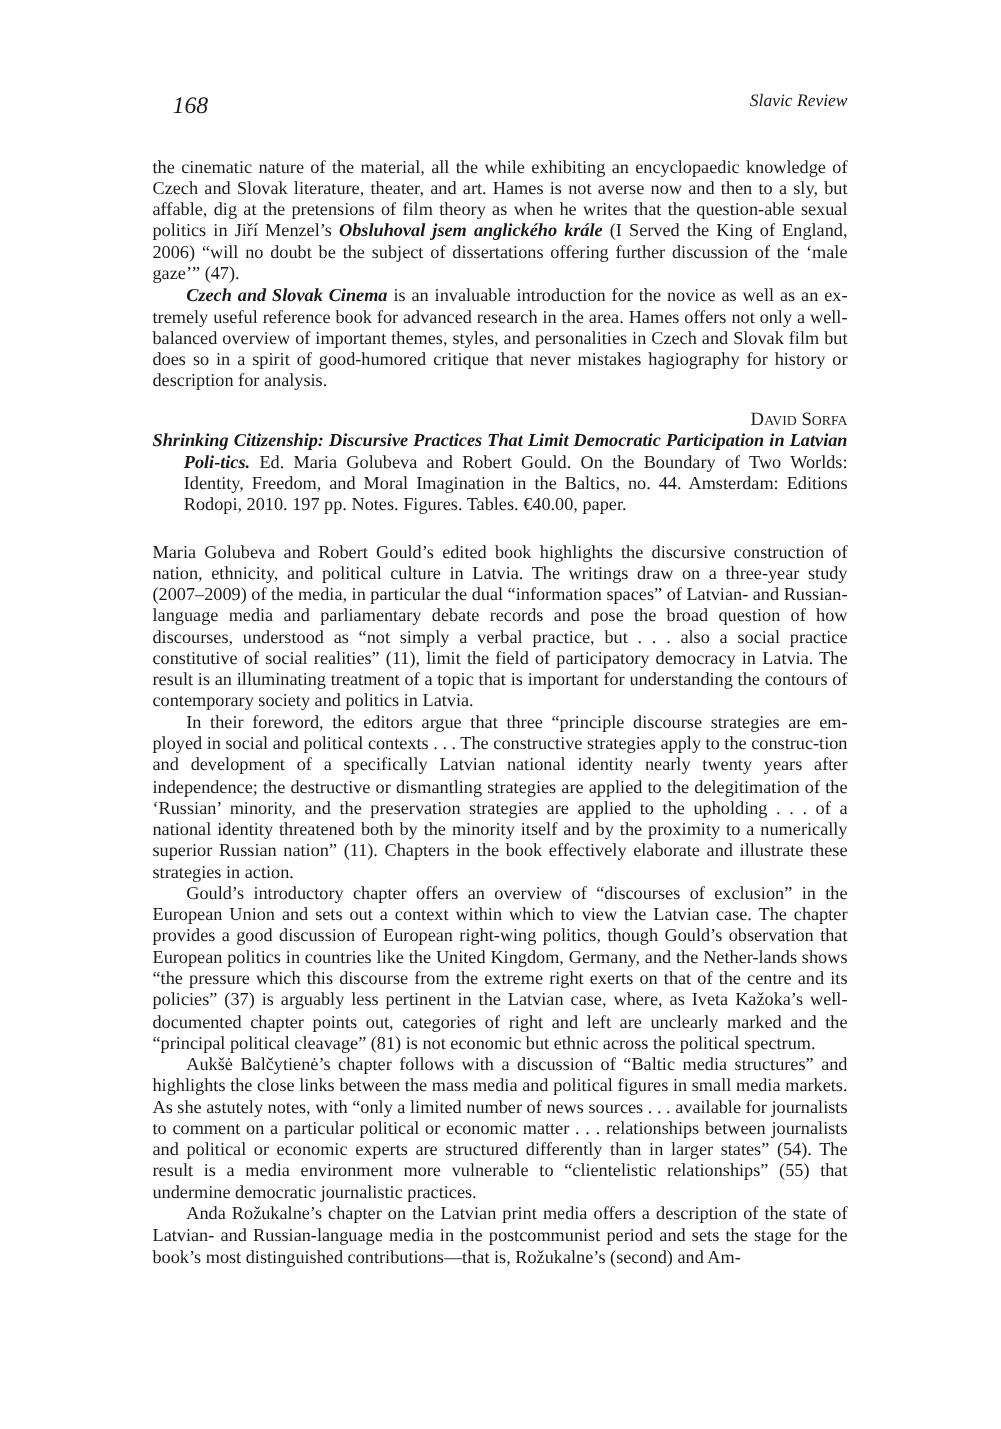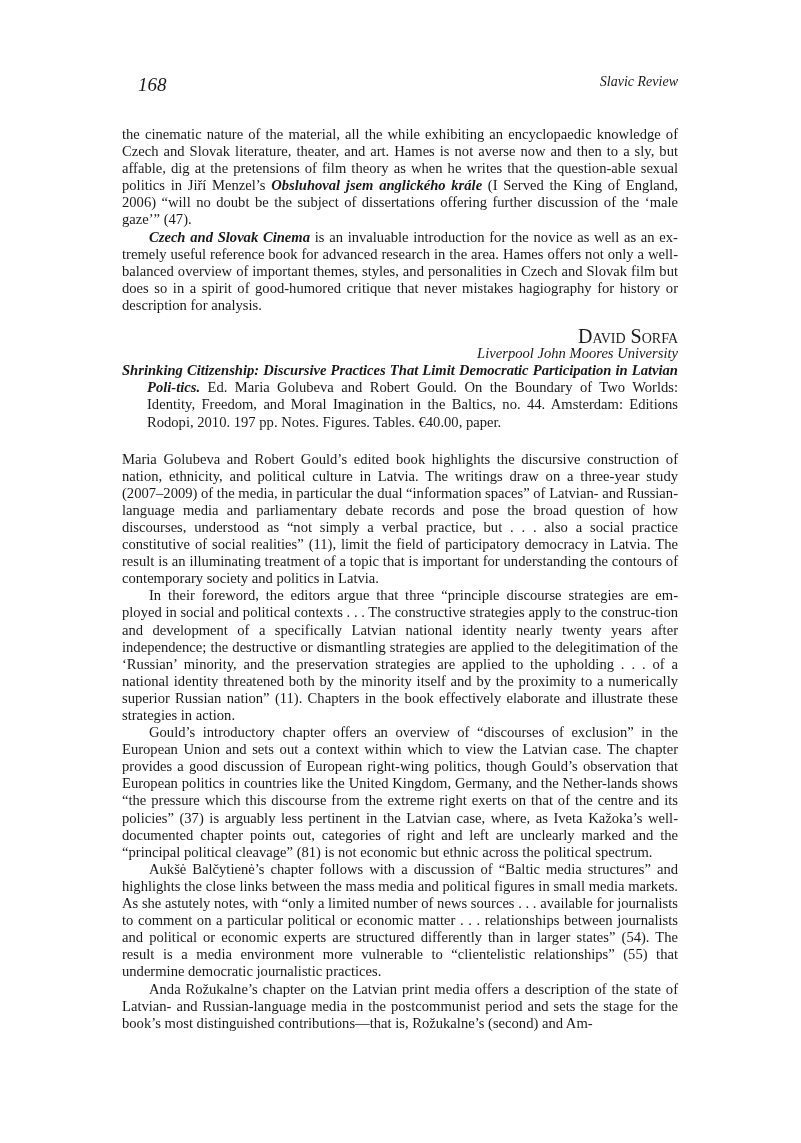--- a/index.html
+++ b/index.html
@@ -7,21 +7,21 @@
          font-family: "Liberation Serif", "DejaVu Serif", serif; color: #1a1a1a; }
   .page { position: absolute; left: 122px; top: 0; width: 556px; }
   .running-head { position: absolute; top: 74px; left: 0; width: 556px; height: 24px; }
   .page-num { position: absolute; left: 16px; top: 0; font-size: 19px; font-style: italic; }
   .journal { position: absolute; right: 0; top: 0; font-size: 14px; font-style: italic; }
   .body-text { position: absolute; top: 126px; left: 0; width: 556px;
                font-size: 14.6px; line-height: 17.1px; text-align: justify; }
   .body-text p { margin: 0; }
   .body-text p.indent { text-indent: 27px; }
   .signature { text-align: right; margin-top: 14px; }
-  .sig-name { font-variant: small-caps; font-size: 20px; display: block; }
+  .sig-name { font-variant: small-caps; font-size: 15px; display: block; }
   .sig-affil { font-style: italic; display: block; }
   .citation { margin-top: 54px; padding-left: 25px; text-indent: -25px; text-align: justify; }
   .citation .title { font-style: italic; font-weight: bold; }
   .review2 { margin-top: 20px; font-family: Liberation Serif, serif; }
   i { font-style: italic; font-weight: bold; }
 </style>
 </head>
 <body>
 
 <div class="page">
@@ -31,21 +31,20 @@
   </div>
 
   <div class="body-text">
     <div id="review1">
         <p><span>the cinematic nature of the material, all the while exhibiting an encyclopaedic knowledge of Czech and Slovak literature, theater, and art. Hames is not averse now and then to a sly, but affable, dig at the pretensions of film theory as when he writes that the question-able sexual politics in Jiří Menzel’s </span><i>Obsluhoval jsem anglického krále</i><span> (I Served the King of England, 2006) “will no doubt be the subject of dissertations offering further discussion of the ‘male gaze’” (47).</span></p>
         <p class="indent"><i>Czech and Slovak Cinema</i><span> is an invaluable introduction for the novice as well as an ex-tremely useful reference book for advanced research in the area. Hames offers not only a well-balanced overview of important themes, styles, and personalities in Czech and Slovak film but does so in a spirit of good-humored critique that never mistakes hagiography for history or description for analysis.</span></p>
       </div>
 
     <div class="signature">
       <span class="sig-name">David Sorfa</span>
-      <span class="sig-affil">Liverpool John Moores University</span>
     </div>
 
     <p class="citation"><span class="title">Shrinking Citizenship: Discursive Practices That Limit Democratic Participation in Latvian Poli-tics.</span><span> Ed. Maria Golubeva and Robert Gould. On the Boundary of Two Worlds: Identity, Freedom, and Moral Imagination in the Baltics, no. 44. Amsterdam: Editions Rodopi, 2010. 197 pp. Notes. Figures. Tables. €40.00, paper.</span></p>
 
     <div id="review2" class="review2">
         <p><span>Maria Golubeva and Robert Gould’s edited book highlights the discursive construction of nation, ethnicity, and political culture in Latvia. The writings draw on a three-year study (2007–2009) of the media, in particular the dual “information spaces” of Latvian- and Russian-language media and parliamentary debate records and pose the broad question of how discourses, understood as “not simply a verbal practice, but . . . also a social practice constitutive of social realities” (11), limit the field of participatory democracy in Latvia. The result is an illuminating treatment of a topic that is important for understanding the contours of contemporary society and politics in Latvia.</span></p>
         <p class="indent"><span>In their foreword, the editors argue that three “principle discourse strategies are em-ployed in social and political contexts . . . The constructive strategies apply to the construc-tion and development of a specifically Latvian national identity nearly twenty years after independence; the destructive or dismantling strategies are applied to the delegitimation of the ‘Russian’ minority, and the preservation strategies are applied to the upholding . . . of a national identity threatened both by the minority itself and by the proximity to a numerically superior Russian nation” (11). Chapters in the book effectively elaborate and illustrate these strategies in action.</span></p>
         <p class="indent"><span>Gould’s introductory chapter offers an overview of “discourses of exclusion” in the European Union and sets out a context within which to view the Latvian case. The chapter provides a good discussion of European right-wing politics, though Gould’s observation that European politics in countries like the United Kingdom, Germany, and the Nether-lands shows “the pressure which this discourse from the extreme right exerts on that of the centre and its policies” (37) is arguably less pertinent in the Latvian case, where, as Iveta Kažoka’s well-documented chapter points out, categories of right and left are unclearly marked and the “principal political cleavage” (81) is not economic but ethnic across the political spectrum.</span></p>
         <p class="indent"><span>Aukšė Balčytienė’s chapter follows with a discussion of “Baltic media structures” and highlights the close links between the mass media and political figures in small media markets. As she astutely notes, with “only a limited number of news sources . . . available for journalists to comment on a particular political or economic matter . . . relationships between journalists and political or economic experts are structured differently than in larger states” (54). The result is a media environment more vulnerable to “clientelistic relationships” (55) that undermine democratic journalistic practices.</span></p>
         <p class="indent"><span>Anda Rožukalne’s chapter on the Latvian print media offers a description of the state of Latvian- and Russian-language media in the postcommunist period and sets the stage for the book’s most distinguished contributions—that is, Rožukalne’s (second) and Am-</span></p>

